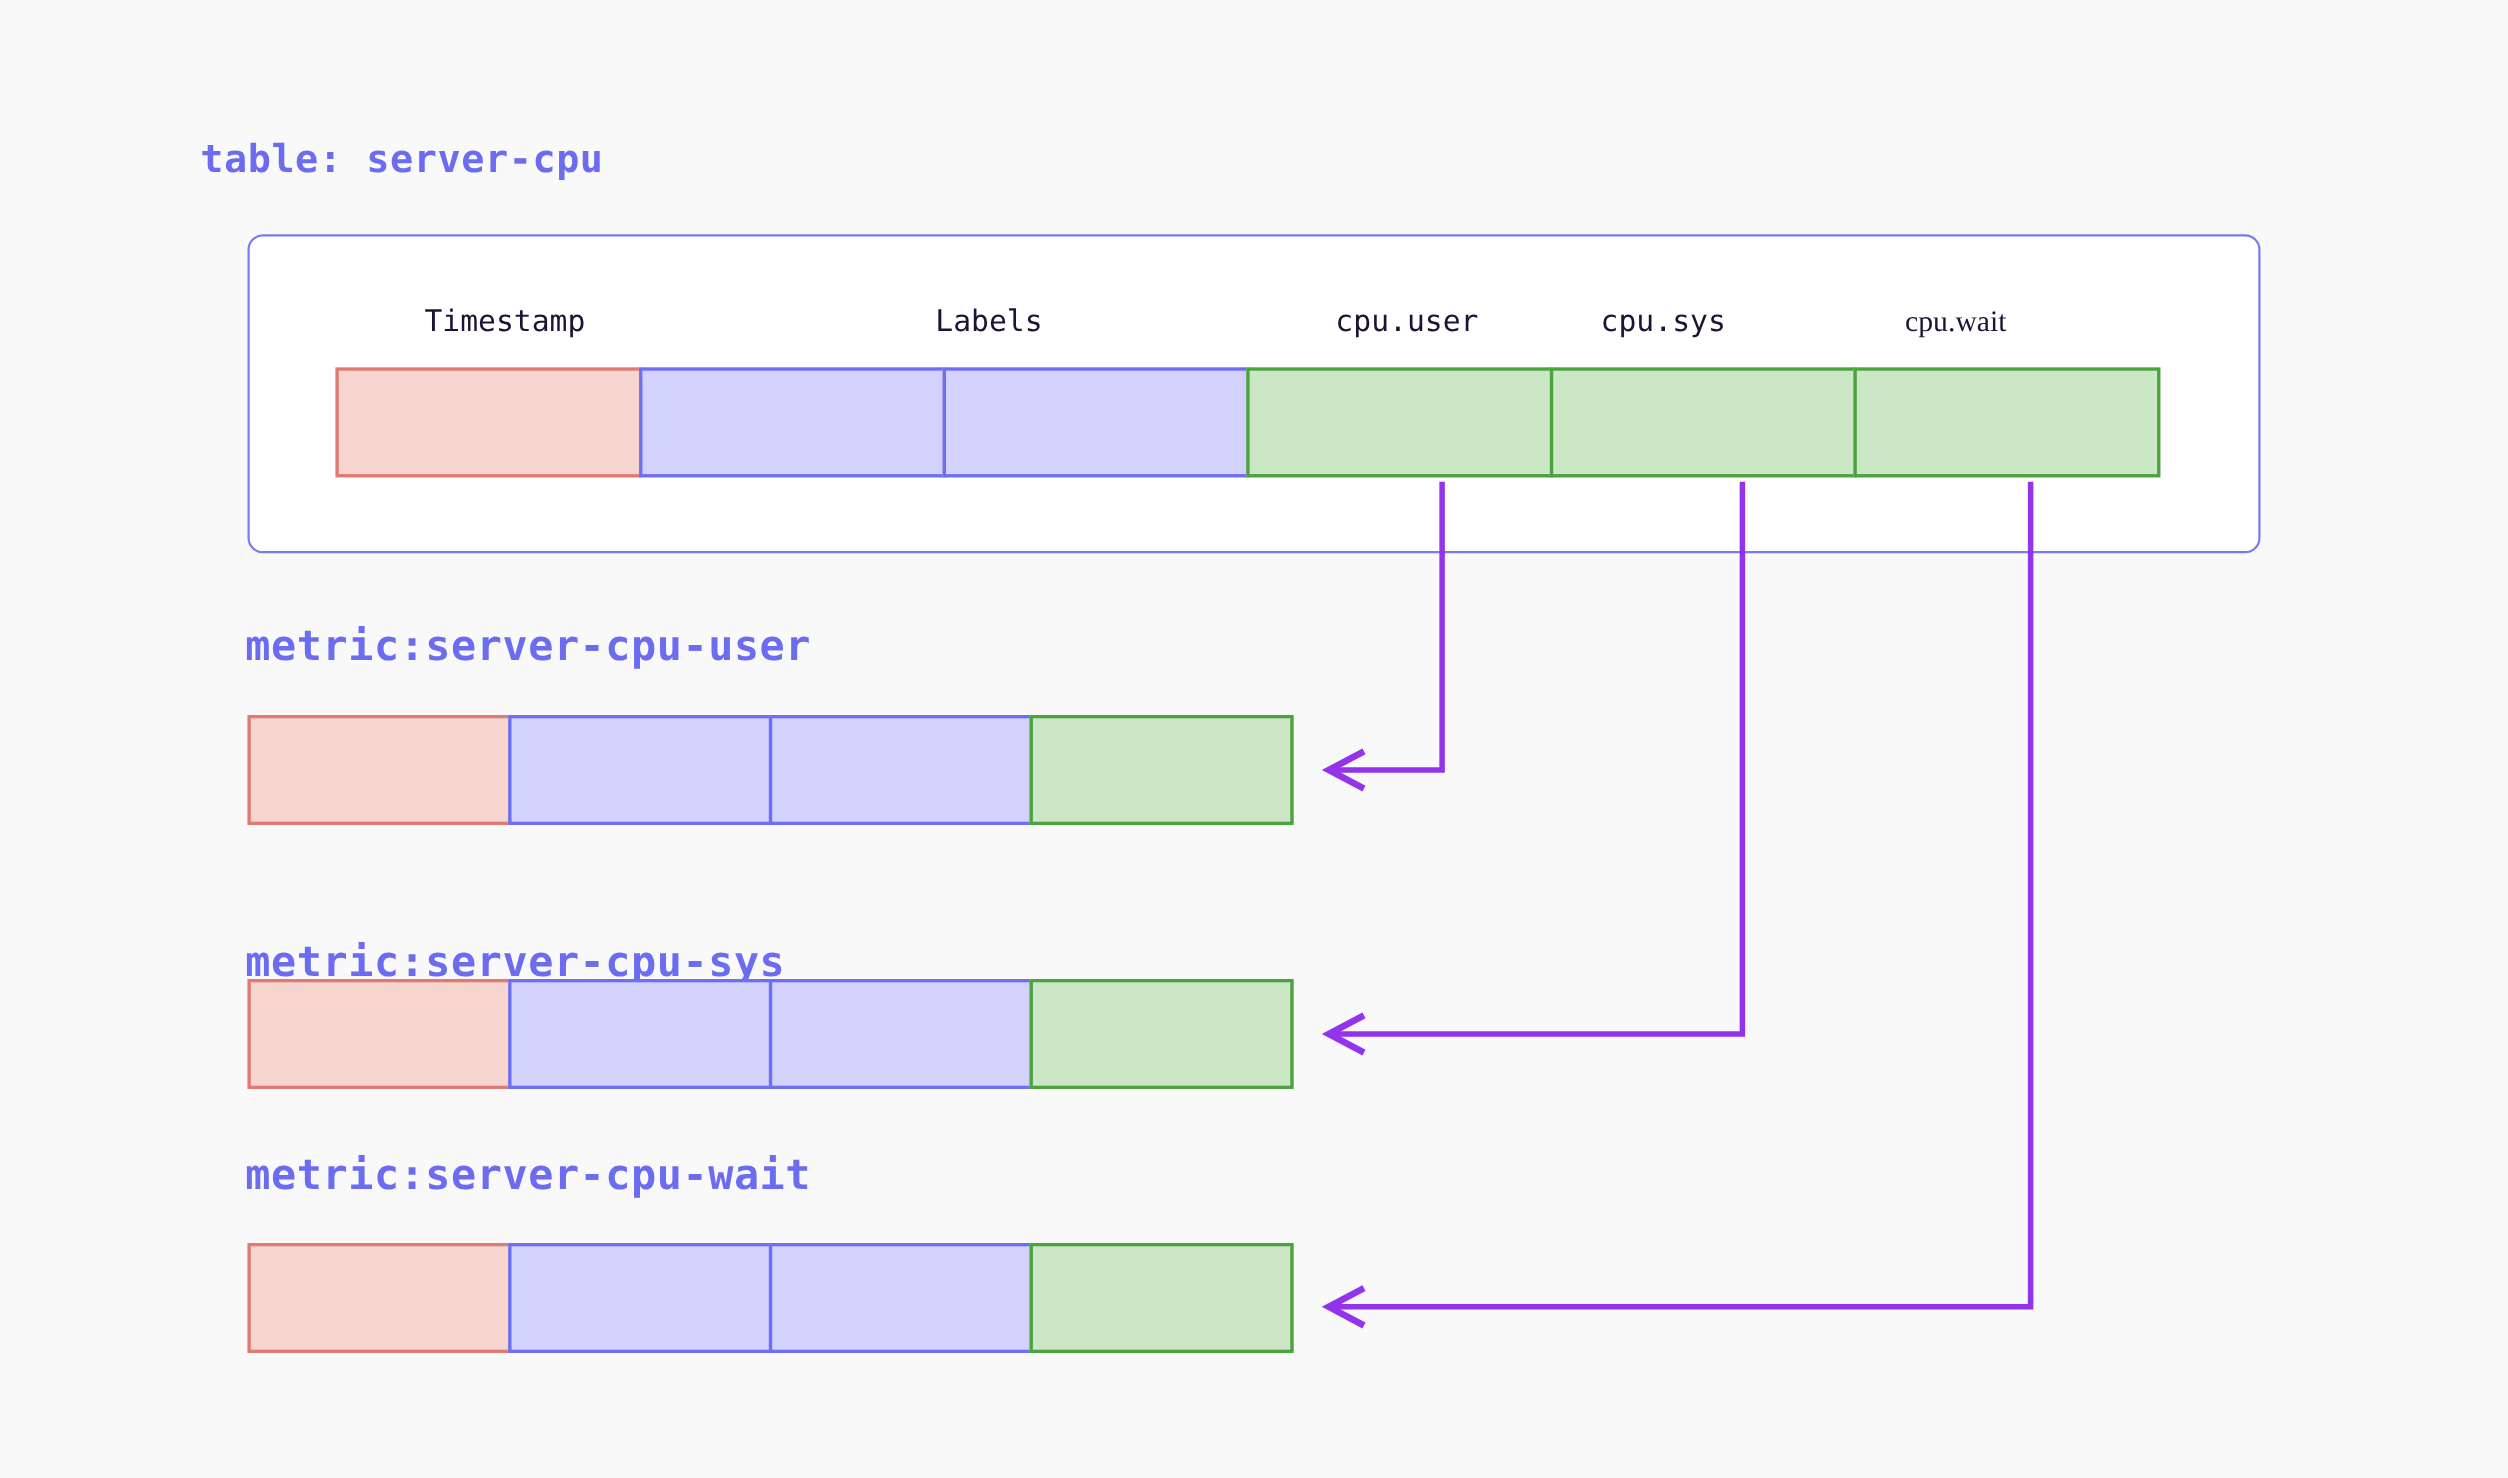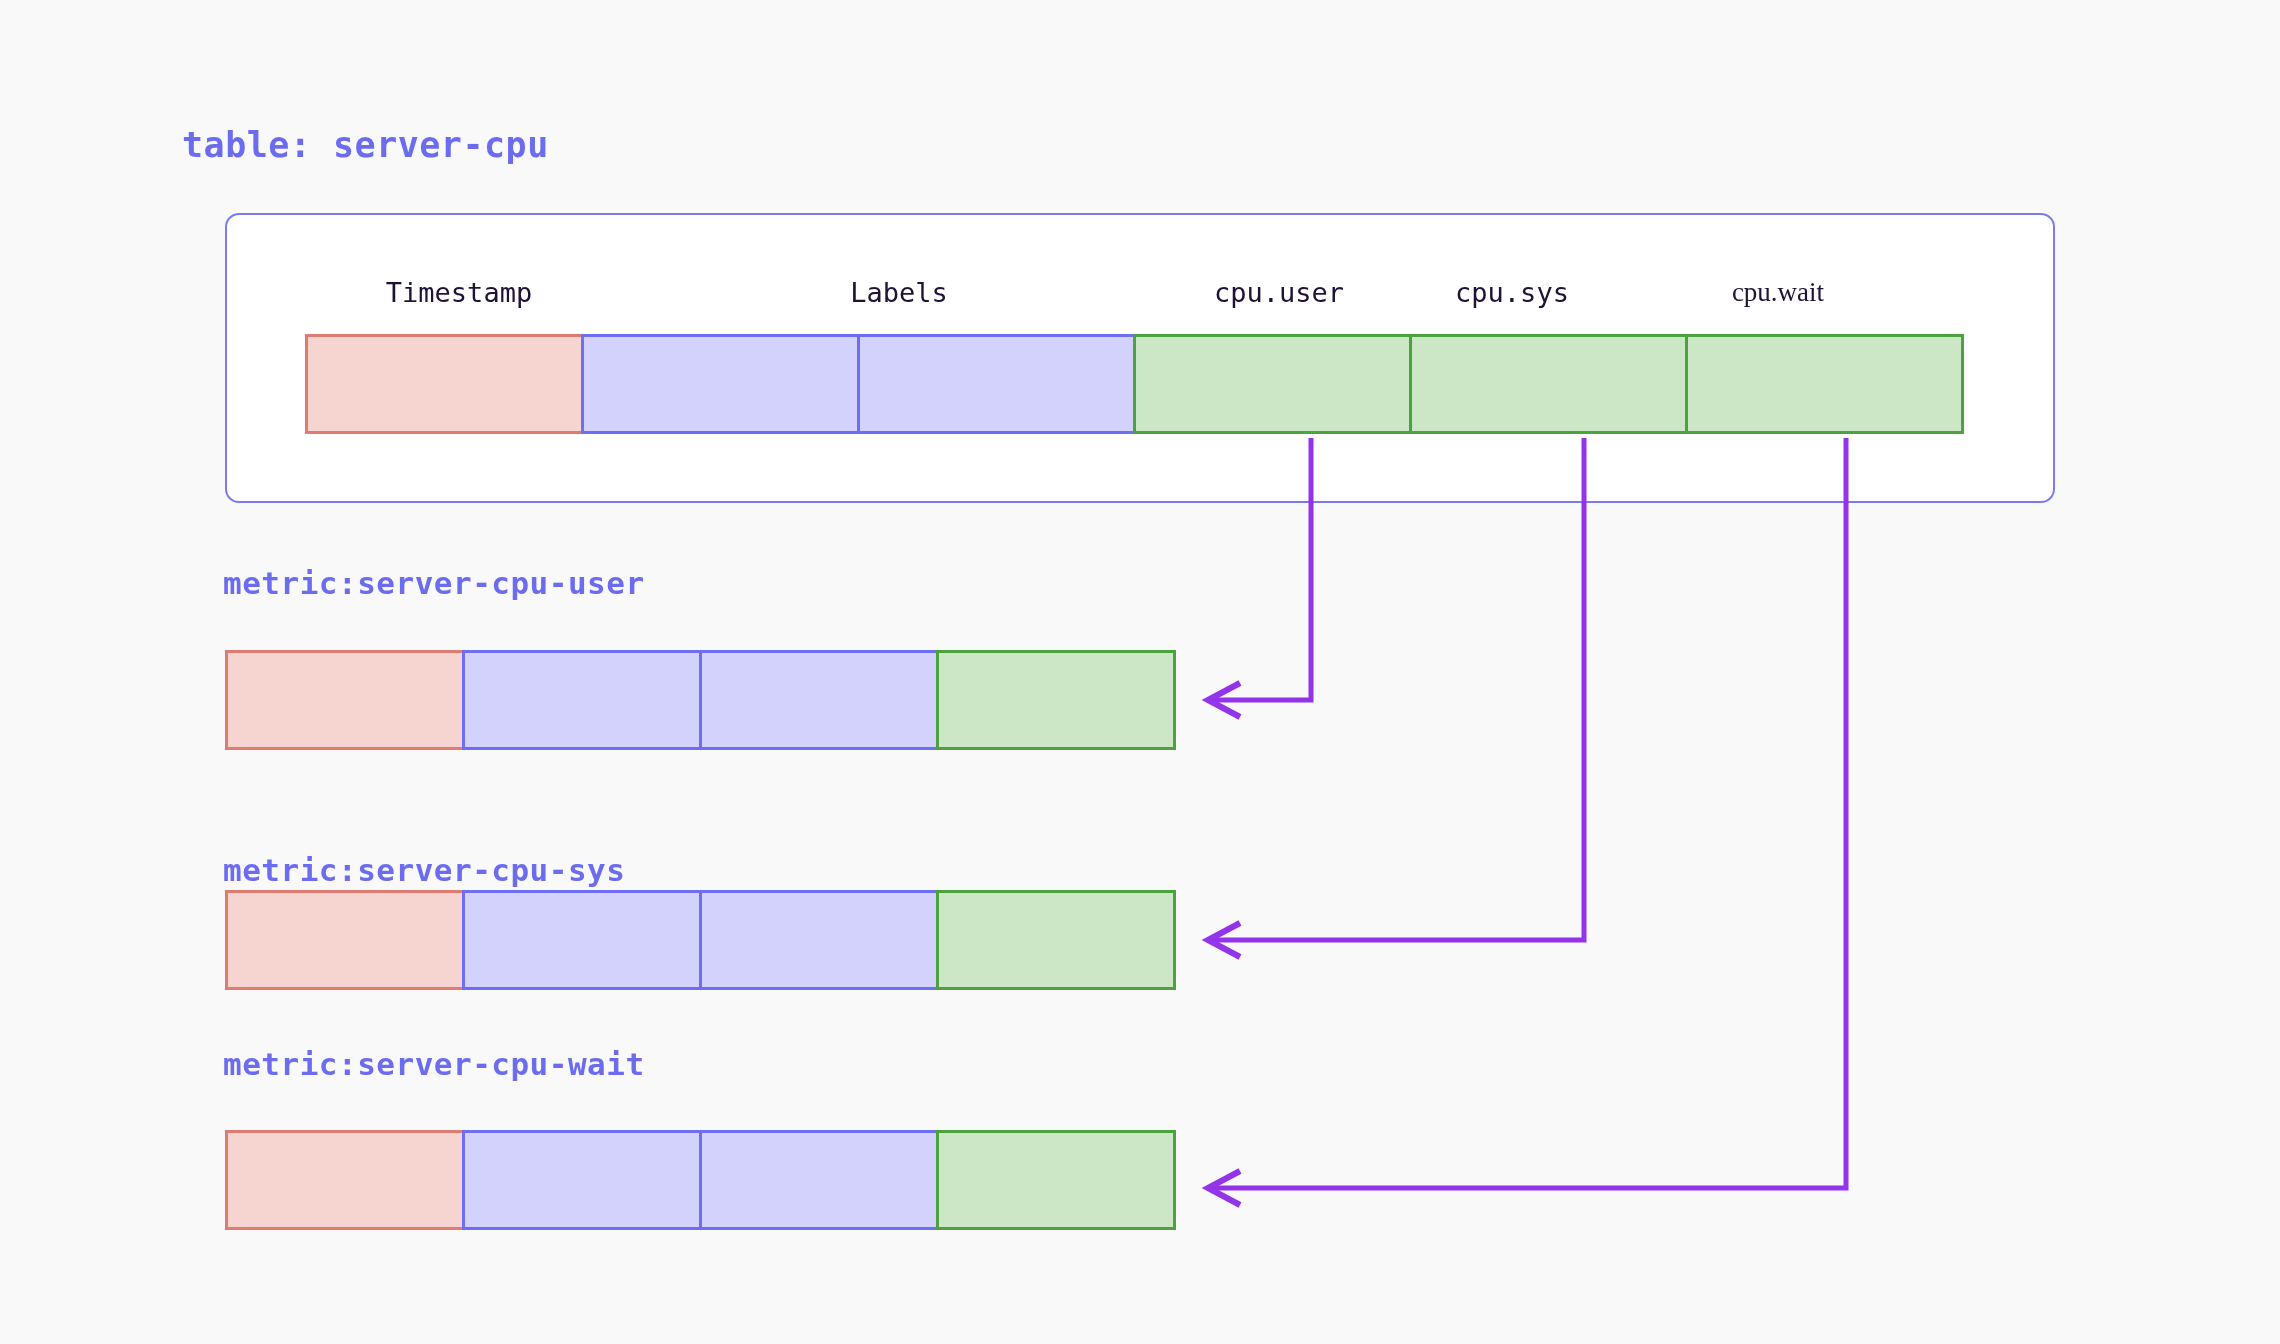--- a/index.html
+++ b/index.html
@@ -88,21 +88,21 @@
     left: 305px;
     top: 334px;
     width: 1668px;
     height: 100px;
   }
 
   
   .metric-label {
     position: absolute;
     left: 223px;
-    font-size: 31px;
+    font-size: 38px;
     font-weight: bold;
     color: #6c6cf0;
     white-space: nowrap;
     letter-spacing: 0.5px;
   }
   .metric-row {
     left: 225px;
     width: 960px;
     height: 100px;
   }

